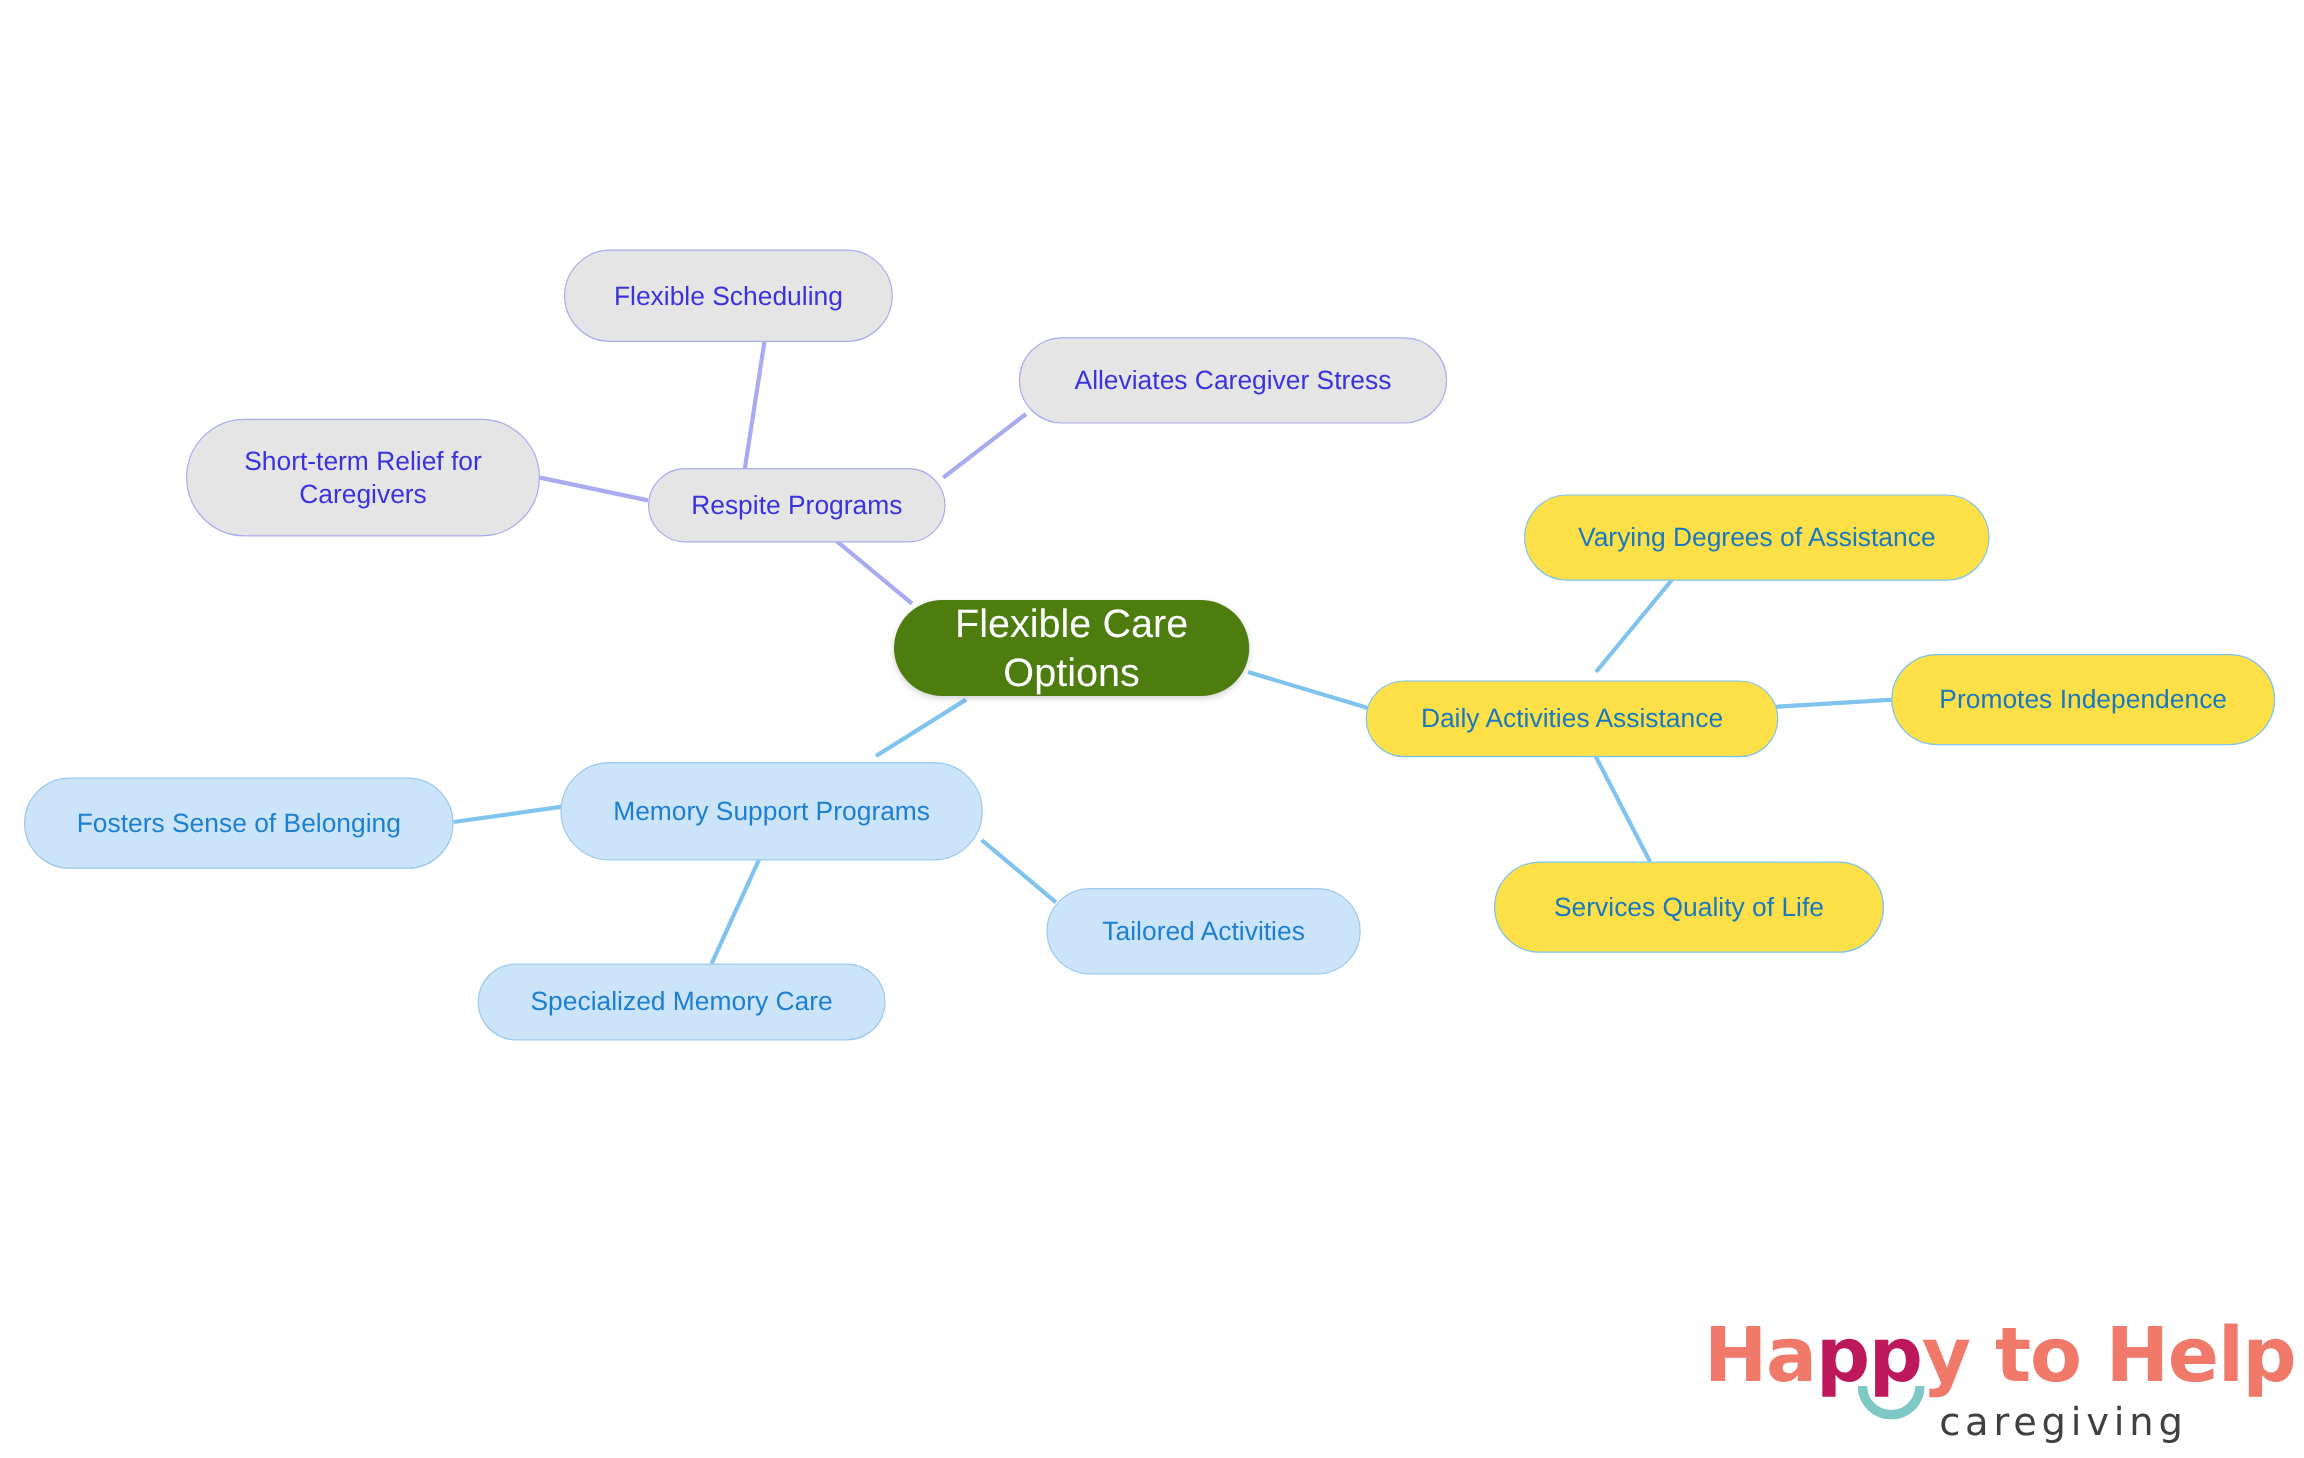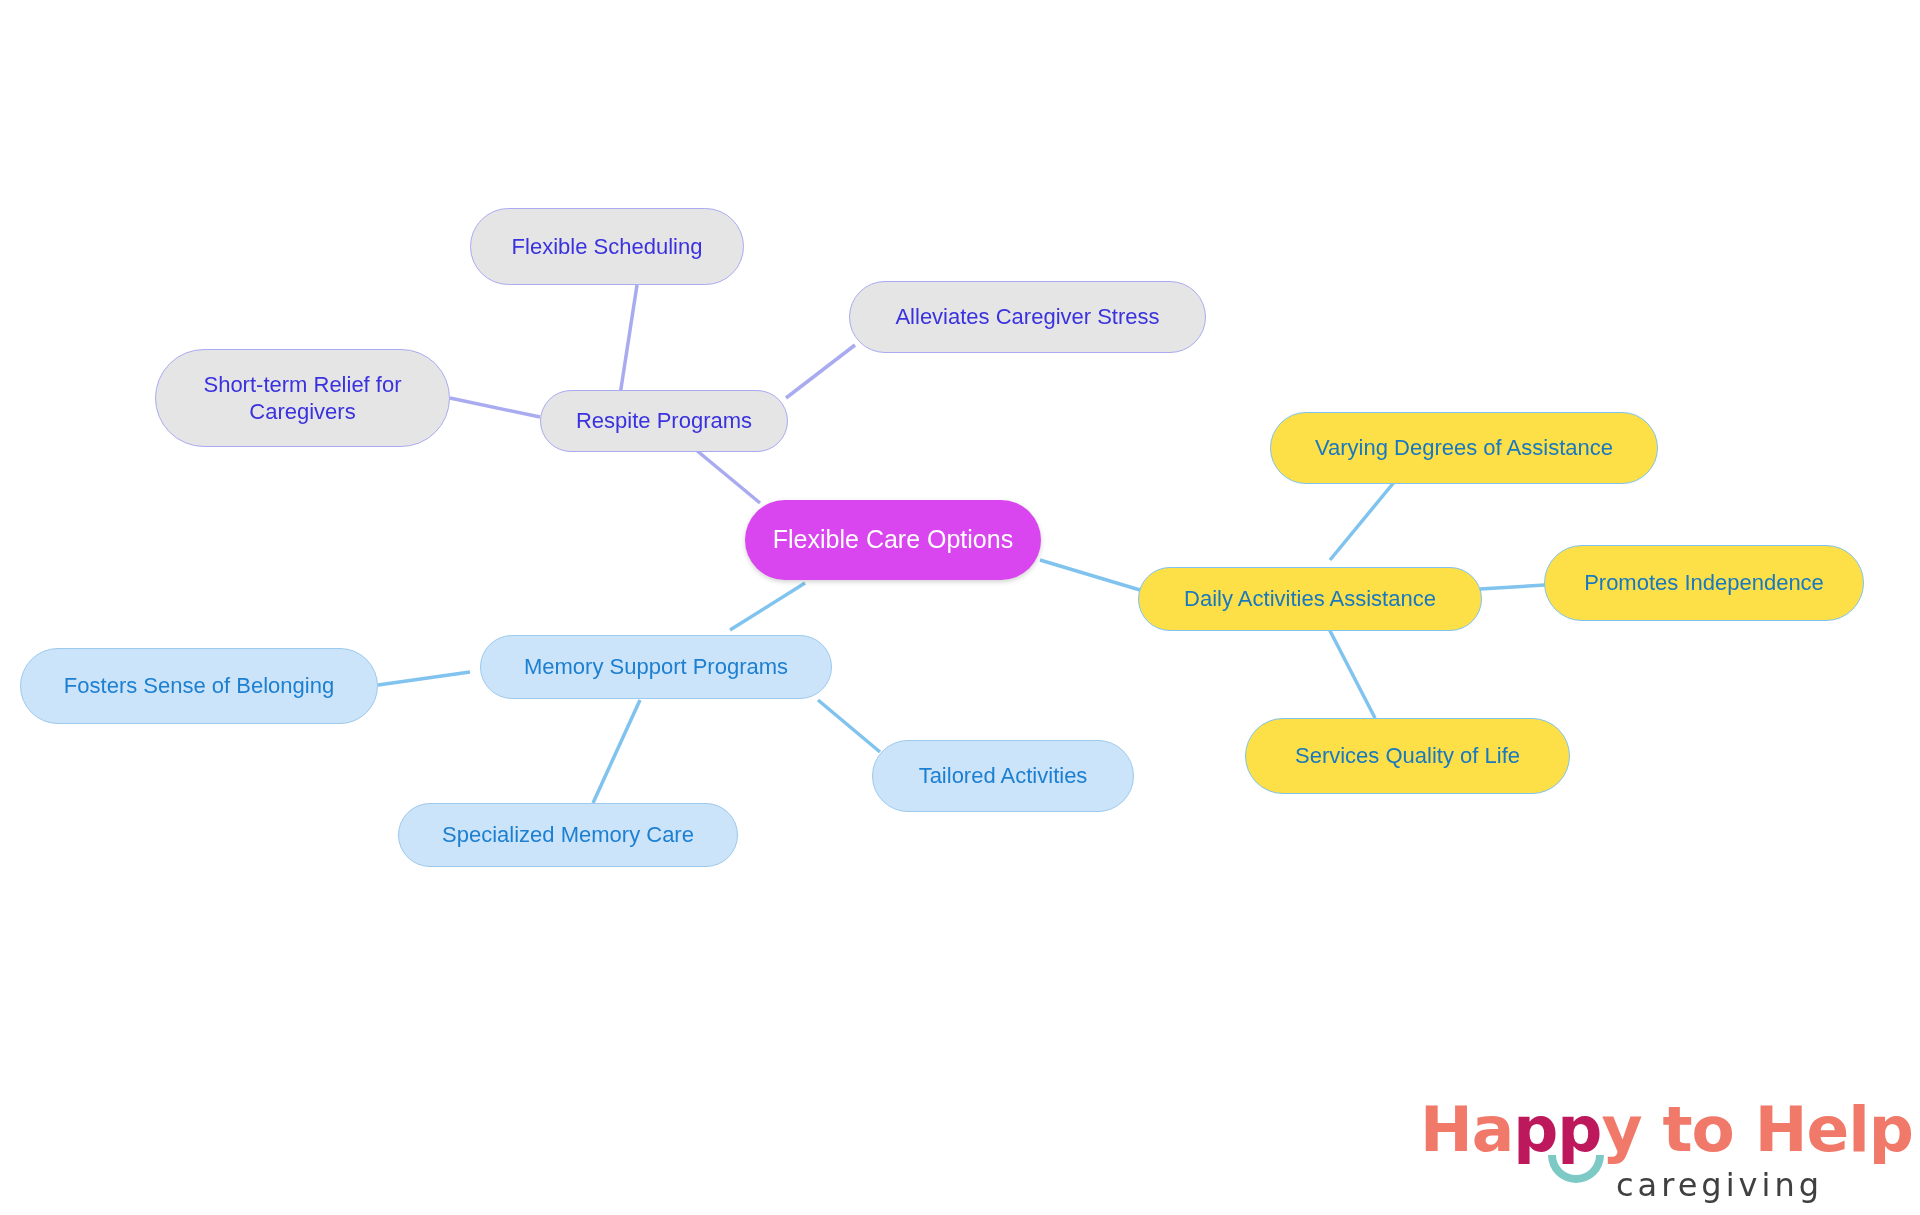--- a/index.html
+++ b/index.html
@@ -34,23 +34,23 @@
     justify-content: center;
     text-align: center;
     border-radius: 999px;
     line-height: 1.25;
     padding: 0 18px;
     white-space: pre-line;
   }
 
   
   .node.root {
-    background: #d946ef;
+    background: #4d7c0f;
     color: #ffffff;
-    font-size: 25px;
+    font-size: 33px;
     border: none;
     box-shadow: 0 2px 5px rgba(0,0,0,0.18);
   }
 
   
   .node.purple {
     background: #e5e5e5;
     border: 1.5px solid #A9ABF0;
     color: #3A32DE;
     font-size: 22px;
@@ -153,25 +153,25 @@
 
   <div class="node purple" style="left:849px; top:281px; width:357px; height:72px;">Alleviates Caregiver Stress</div>
 
   <div class="node purple" style="left:155px; top:349px; width:295px; height:98px;">Short-term Relief for
 Caregivers</div>
 
   <div class="node blue" style="left:1138px; top:567px; width:344px; height:64px;">Daily Activities Assistance</div>
 
   <div class="node blue" style="left:1270px; top:412px; width:388px; height:72px;">Varying Degrees of Assistance</div>
 
-  <div class="node blue" style="left:1544px; top:545px; width:320px; height:76px;">Promotes Independence</div>
+  <div class="node blue" style="left:1576px; top:545px; width:320px; height:76px;">Promotes Independence</div>
 
   <div class="node blue" style="left:1245px; top:718px; width:325px; height:76px;">Services Quality of Life</div>
 
-  <div class="node softblue" style="left:480px; top:635px; width:352px; height:64px;">Memory Support Programs</div>
+  <div class="node softblue" style="left:467px; top:635px; width:352px; height:82px;">Memory Support Programs</div>
 
   <div class="node softblue" style="left:20px; top:648px; width:358px; height:76px;">Fosters Sense of Belonging</div>
 
   <div class="node softblue" style="left:398px; top:803px; width:340px; height:64px;">Specialized Memory Care</div>
 
   <div class="node softblue" style="left:872px; top:740px; width:262px; height:72px;">Tailored Activities</div>
 
   <div id="logo">
     <div id="logo-wordmark"><span>Ha</span><span class="teal">pp</span><span>y</span><span> to Help</span></div>
     <div id="logo-smile"></div>

